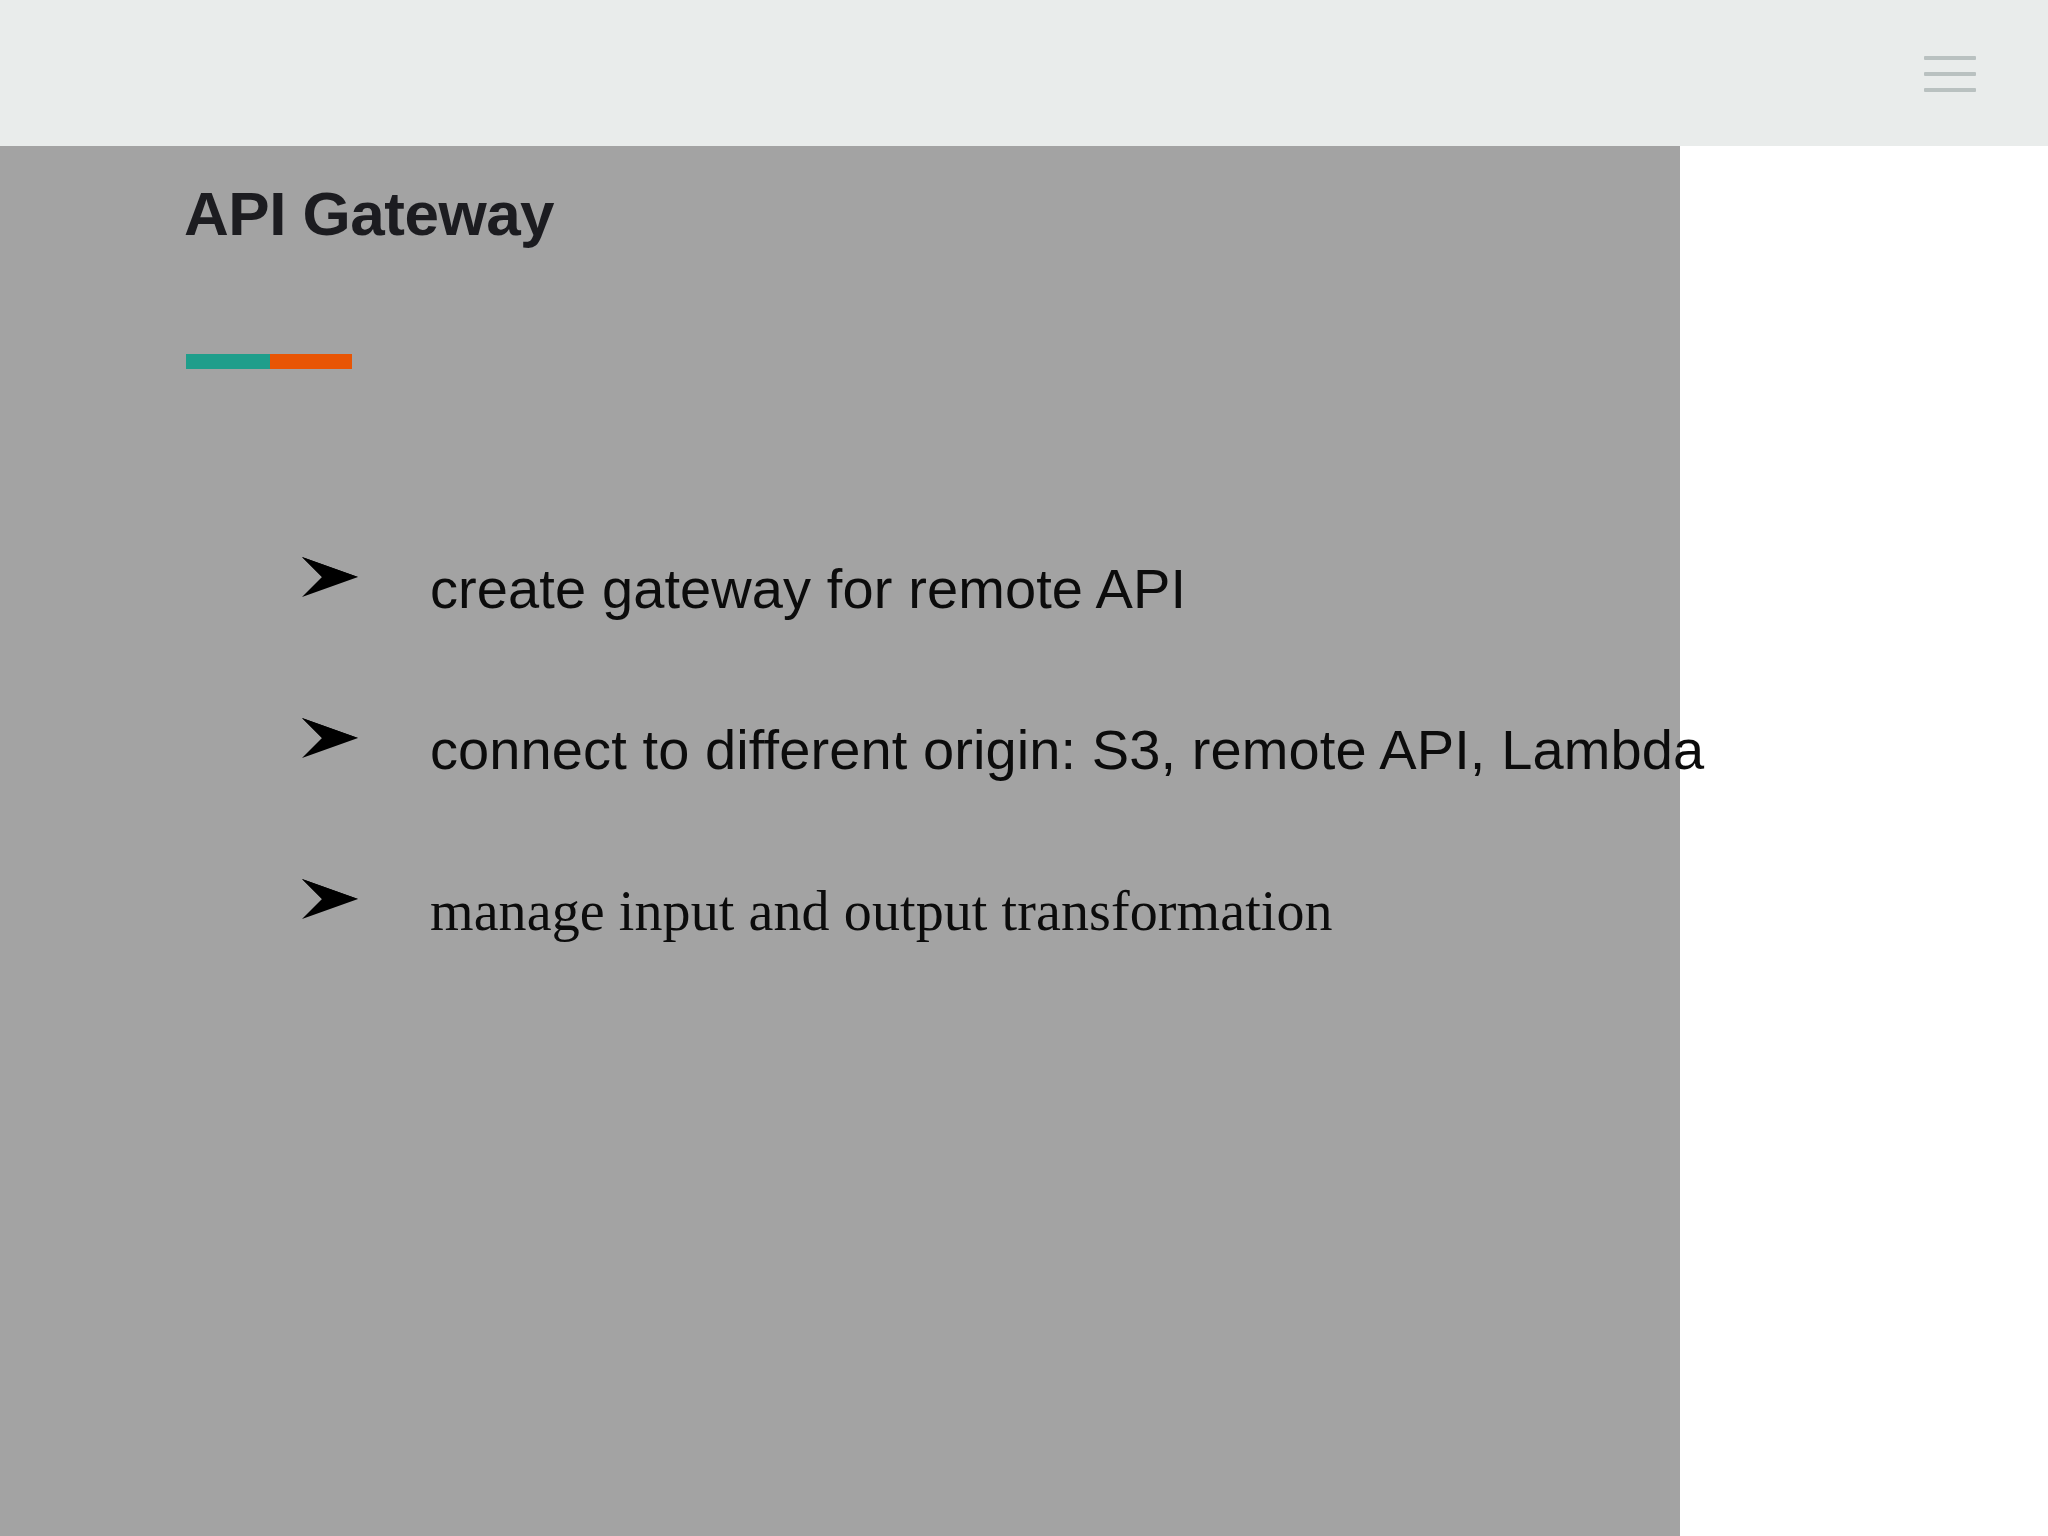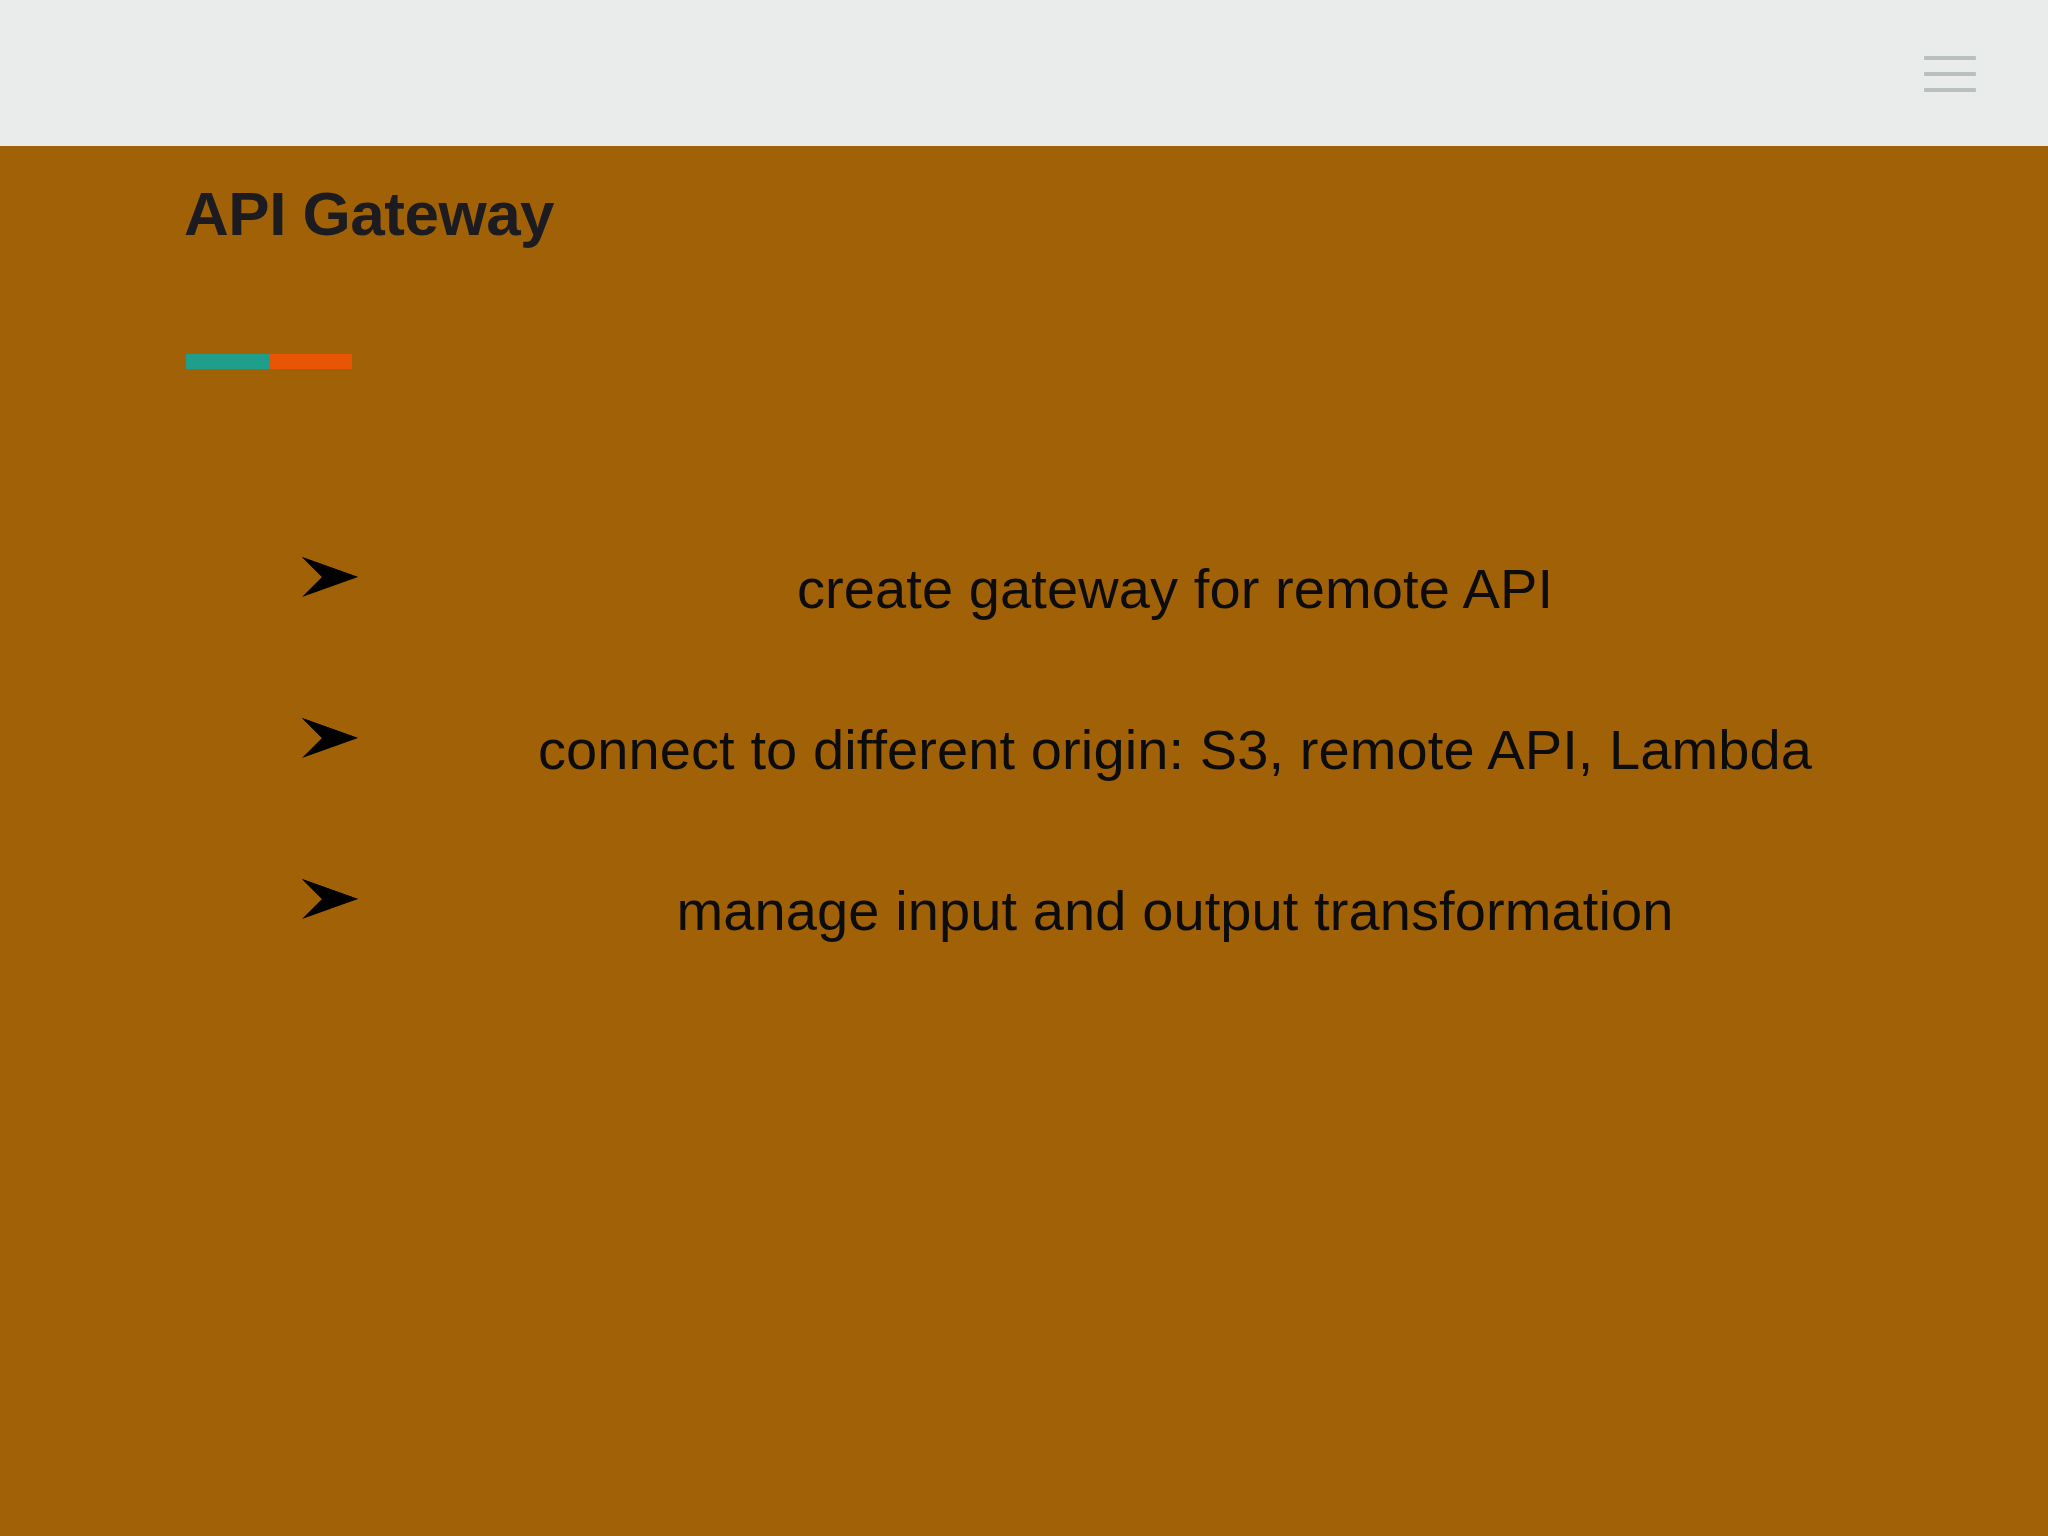--- a/index.html
+++ b/index.html
@@ -8,24 +8,23 @@
   html, body {
     width: 2048px;
     height: 1536px;
     background: #ffffff;
     font-family: "Liberation Sans", sans-serif;
     overflow: hidden;
   }
 
   .slide {
     position: relative;
-    width: 2048px;
+    width: 1680px;
     height: 1536px;
-    background: #a16207;
-    text-align: center;
+    background: #a3a3a3;
   }
 
   
   .header-band {
     position: absolute;
     left: 0;
     top: 0;
     width: 2048px;
     height: 146px;
     background: #e9eceb;
@@ -94,21 +93,21 @@
     top: 548px;
     width: 1620px;
   }
 
   .bullet-item {
     display: flex;
     align-items: flex-start;
     margin-bottom: 78px;
     gap: 12px;
   }
-  .bullet-item:last-child { margin-bottom: 0; }
+  .bullet-item:last-child { margin-bottom: 0; font-family: Liberation Serif, serif; }
 
   .bullet-marker {
     flex: 0 0 auto;
     width: 118px;
     padding-top: 6px;
     color: #000000;
     line-height: 1;
   }
   .bullet-marker svg { display: block; }
 

